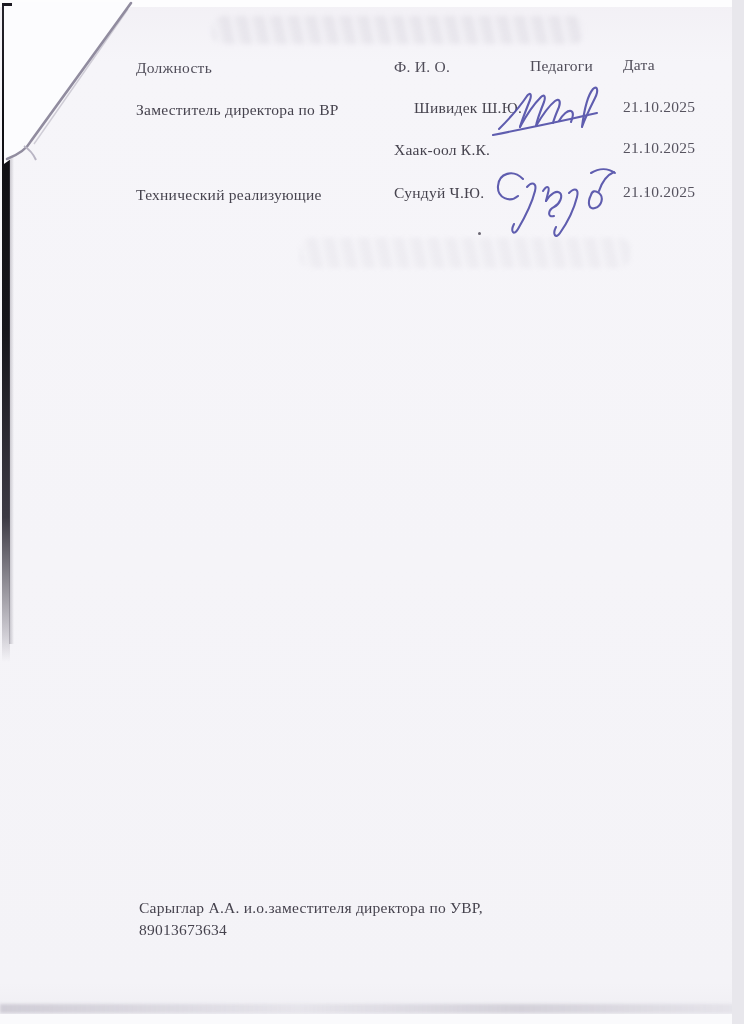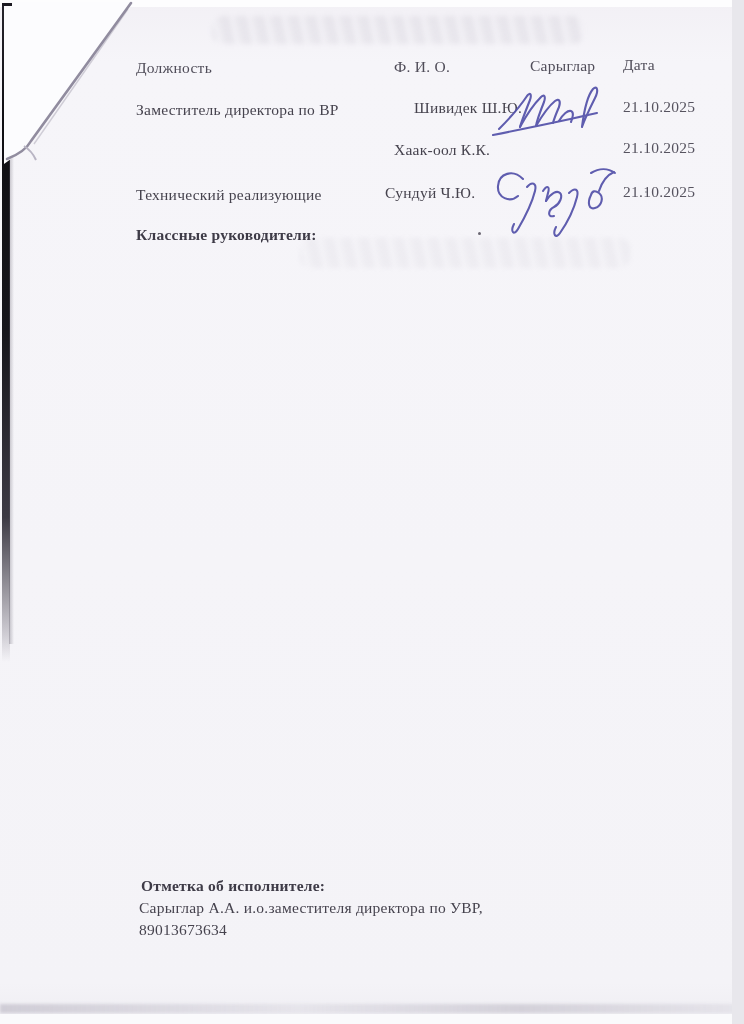--- a/index.html
+++ b/index.html
@@ -44,61 +44,59 @@
   <svg class="corner-svg" width="175" height="185" viewBox="0 0 175 185">
     <polygon points="4,2 134,2 26,148 4,164" fill="#fcfcfe"></polygon>
     <path d="M131,3 L31,141 Q25,152 7,159" fill="none" stroke="#918c9f" stroke-width="2.6" stroke-linecap="round"></path>
     <path d="M128,9 L34,144" fill="none" stroke="rgba(145,140,159,.38)" stroke-width="1.4"></path>
     <path d="M24,146 Q32,151 36,160" fill="none" stroke="#b9b5c4" stroke-width="2"></path>
     <rect x="2" y="3" width="10" height="3" fill="#1c1a21"></rect>
   </svg>
 
   <span class="t hdr" style="left:136px;top:58px">Должность</span>
   <span class="t hdr" style="left:394px;top:57px">Ф. И. О.</span>
-  <span class="t hdr" style="left:530px;top:56px">Сарыглар</span>
+  <span class="t hdr" style="left:530px;top:56px">Педагоги</span>
   <span class="t hdr" style="left:623px;top:55px">Дата</span>
 
   <span class="t" style="left:136px;top:100px">Заместитель директора по ВР</span>
   <span class="t" style="left:414px;top:98px">Шивидек Ш.Ю.</span>
   <svg class="sig" style="left:489px;top:83px" width="122" height="58" viewBox="0 0 122 58">
     <g fill="none" stroke="#5351a9" stroke-width="2.1" stroke-linecap="round" opacity=".92">
       <path d="M10,46 C22,34 32,22 38,13 C41,9 43,11 41,17 C37,27 33,37 31,44"></path>
       <path d="M31,44 C38,31 46,20 52,14 C55,11 57,13 55,19 C51,29 48,37 47,43"></path>
       <path d="M47,43 C54,31 61,22 66,18 C70,15 72,18 70,24 C67,31 65,36 64,40"></path>
       <path d="M70,38 C74,31 79,27 82,28 C85,29 84,34 82,39"></path>
       <path d="M93,44 C95,28 99,12 104,6 C108,2 110,7 106,15 C101,25 96,35 93,44"></path>
       <path d="M4,52 C34,46 74,38 108,30"></path>
     </g>
   </svg>
   <span class="t date" style="left:623px;top:97px">21.10.2025</span>
 
   <span class="t" style="left:394px;top:140px">Хаак-оол К.К.</span>
   <span class="t date" style="left:623px;top:138px">21.10.2025</span>
 
   <span class="t" style="left:136px;top:185px">Технический реализующие</span>
-  <span class="t" style="left:385px;top:183px">Сундуй Ч.Ю.</span>
+  <span class="t" style="left:394px;top:183px">Сундуй Ч.Ю.</span>
   <svg class="sig" style="left:487px;top:165px" width="132" height="82" viewBox="0 0 132 82">
     <g fill="none" stroke="#5351a9" stroke-width="2.1" stroke-linecap="round" opacity=".92">
       <path d="M36,14 C26,4 12,8 11,21 C10,33 23,38 31,31"></path>
       <path d="M40,22 C45,16 50,18 48,26 C45,38 38,52 31,64 C27,71 23,67 27,59"></path>
       <path d="M56,26 C60,20 63,21 61,28 L59,36"></path>
       <path d="M59,36 C64,28 70,25 73,28 C76,31 73,39 67,42 C61,45 60,53 67,51"></path>
       <path d="M82,28 C88,22 92,24 90,32 C87,44 80,58 73,68 C69,74 65,70 69,62"></path>
       <path d="M104,30 C100,38 102,45 108,43 C115,41 117,32 112,28 C108,25 105,26 104,30"></path>
       <path d="M112,26 C115,17 120,10 127,7"></path>
       <path d="M104,8 C112,3 121,3 128,8"></path>
     </g>
   </svg>
   <span class="t date" style="left:623px;top:182px">21.10.2025</span>
 
-  <span class="t b" style="left:136px;top:225px">Классные руководители:</span>
   <span class="speck" style="left:478px;top:232px;width:3px;height:3px"></span>
   <span class="speck" style="left:645px;top:191px;width:2px;height:2px;opacity:.5"></span>
 
 
 
-  <span class="t b" style="left:141px;top:876px">Отметка об исполнителе:</span>
   <span class="t" style="left:139px;top:898px">Сарыглар А.А. и.о.заместителя директора по УВР,</span>
   <span class="t" style="left:139px;top:920px">89013673634</span>
 
   <div class="bottom-band"></div>
   <div class="bottom-strip"></div>
 </div>
 
 </body></html>

